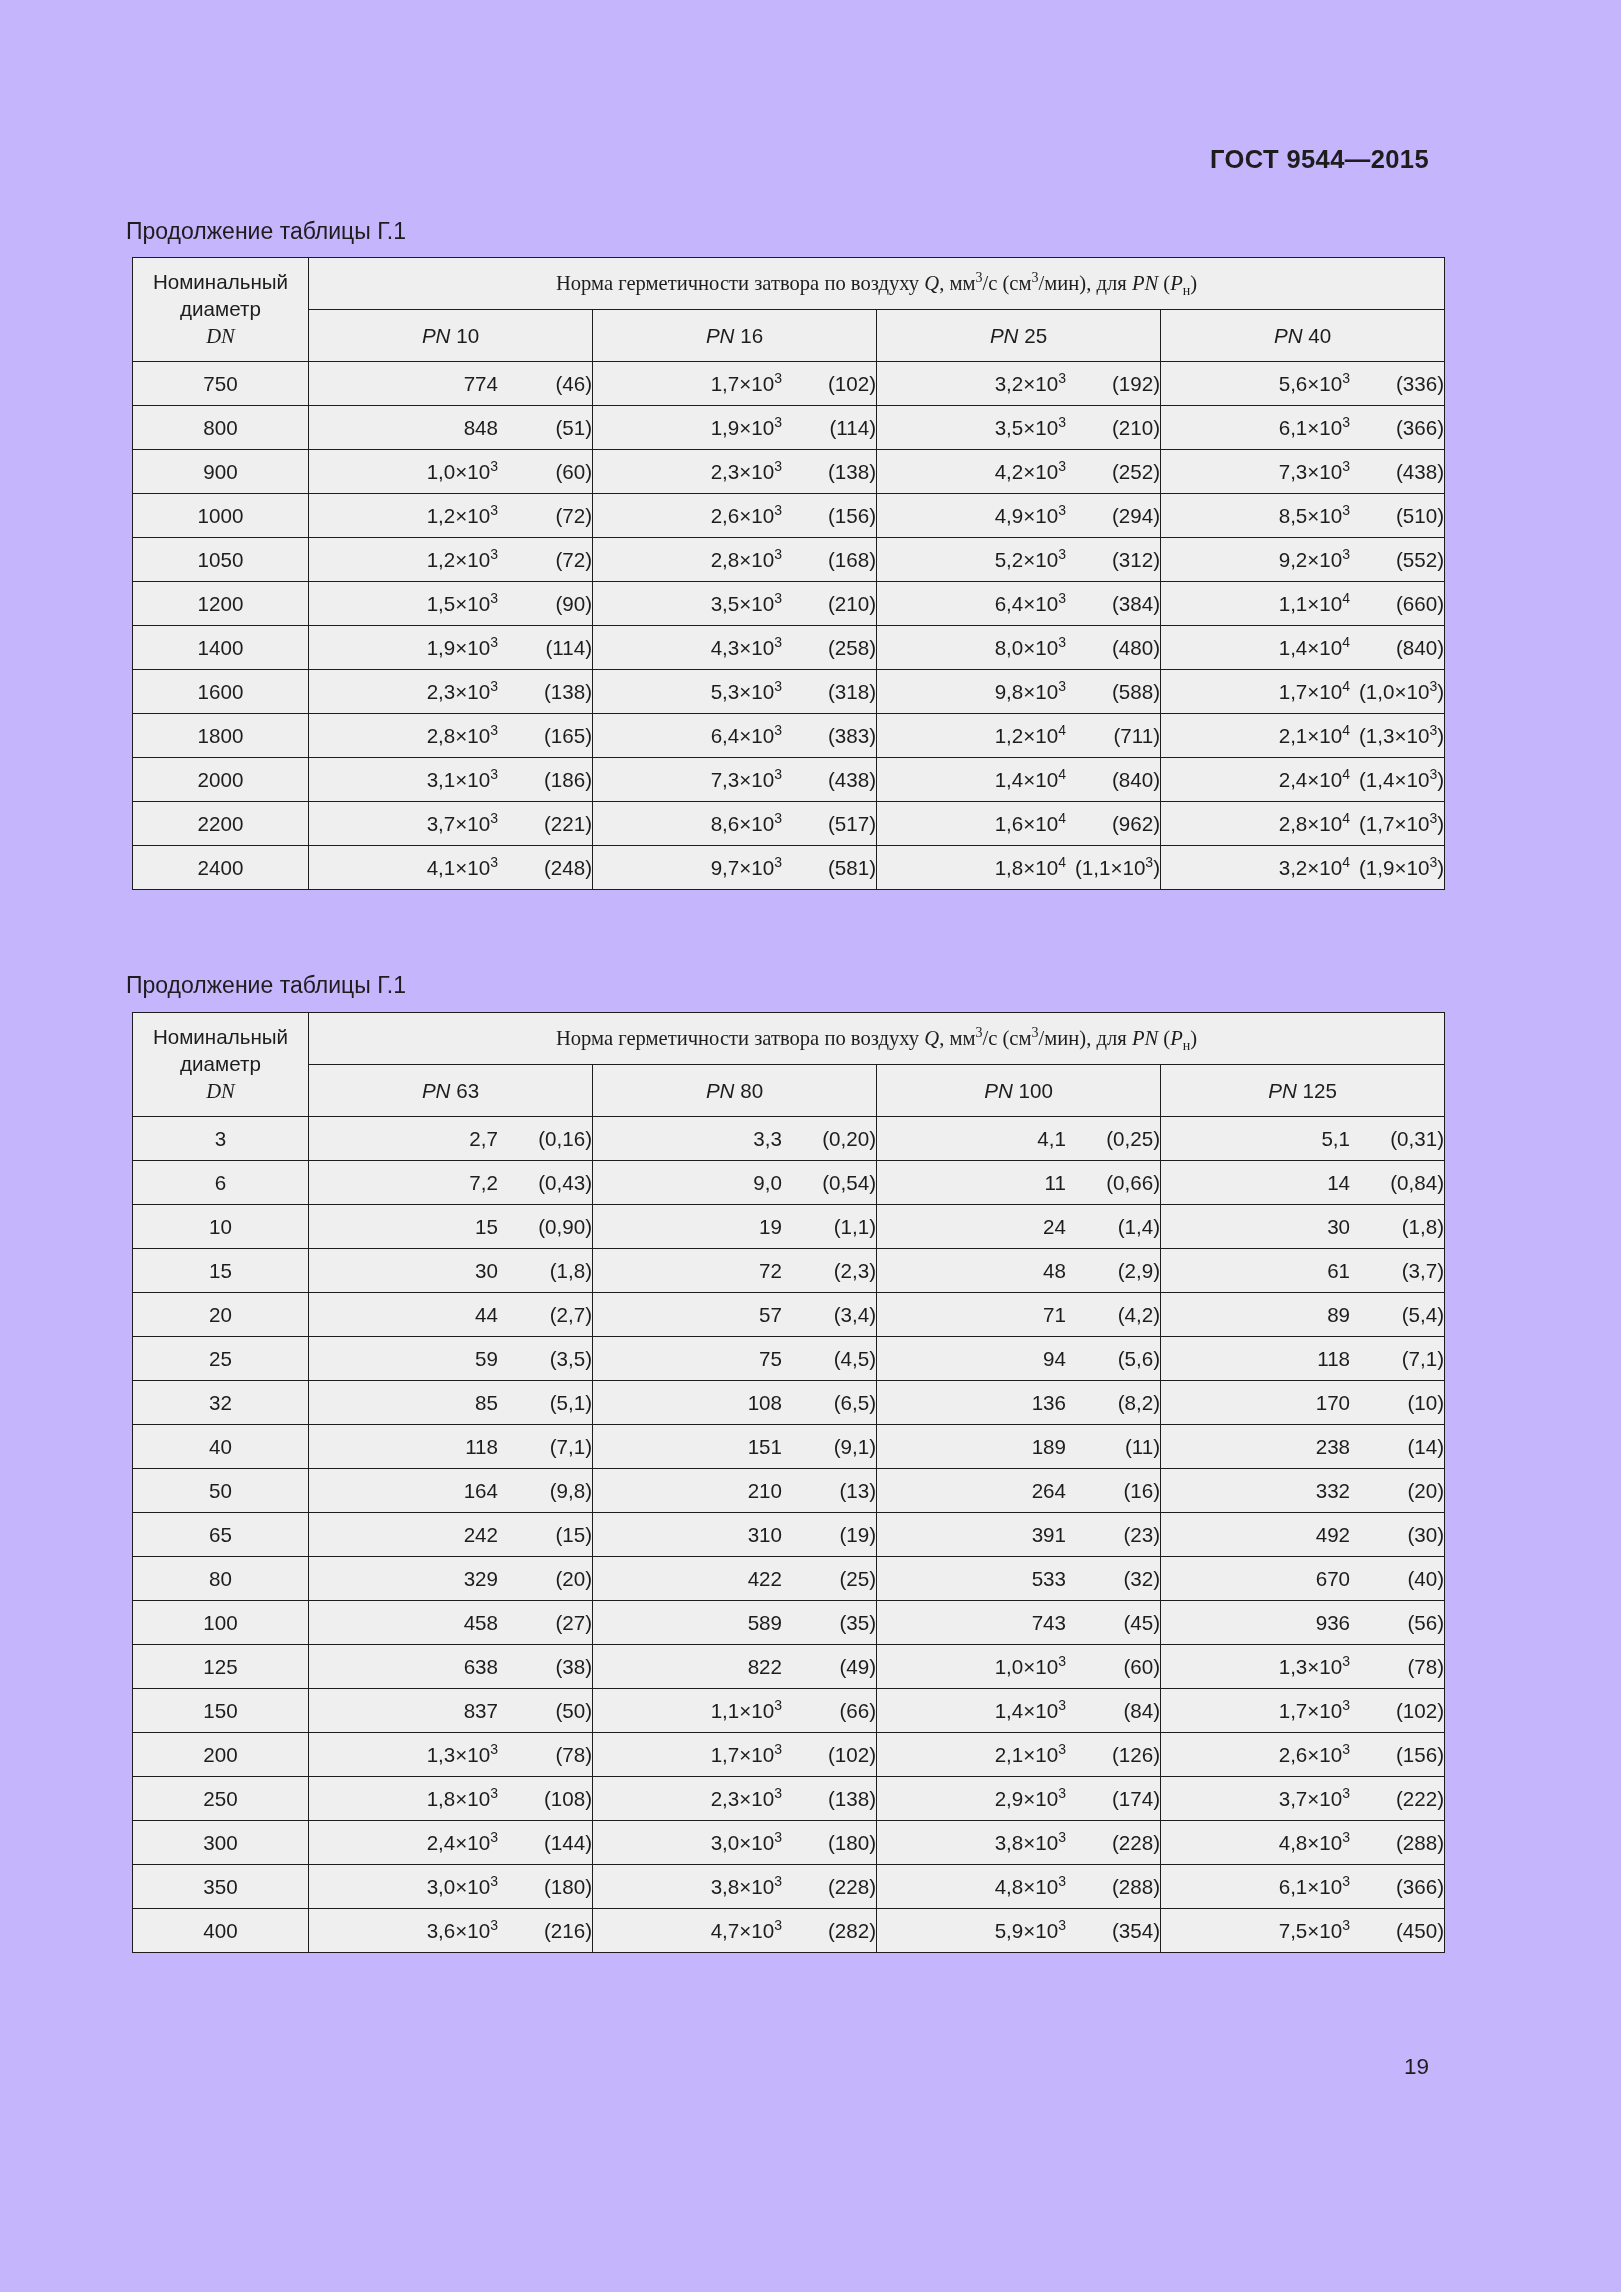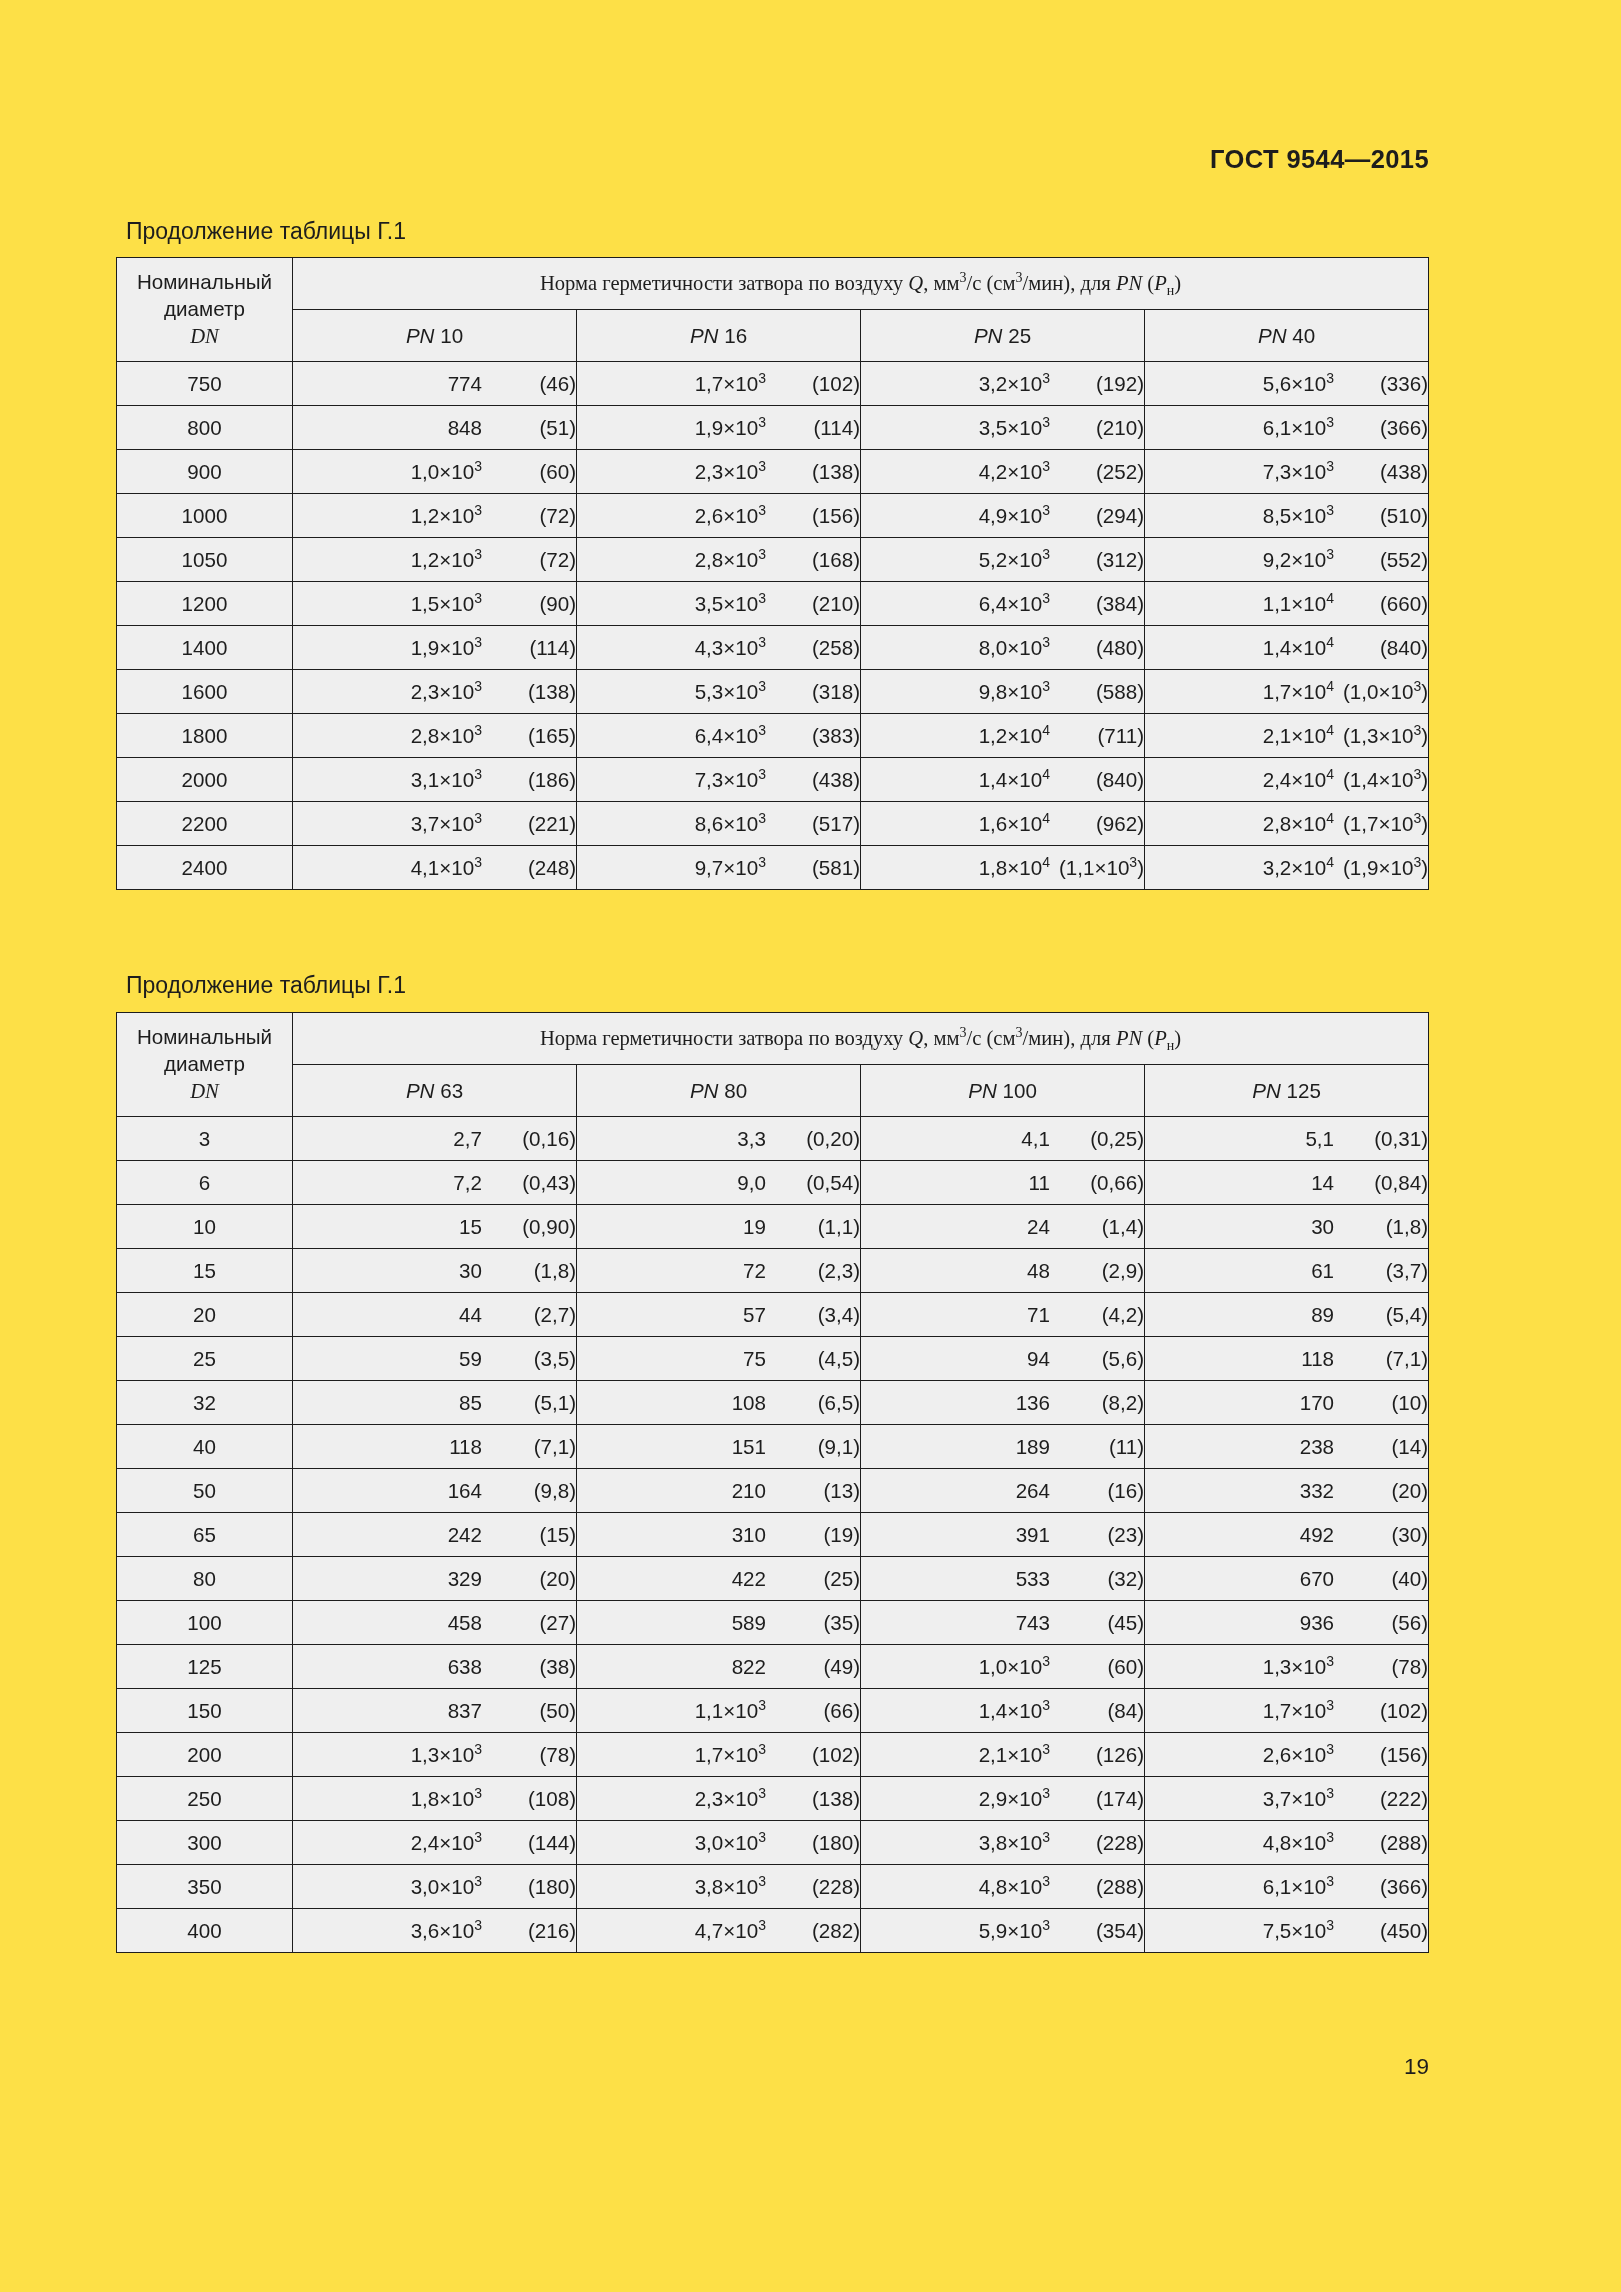--- a/index.html
+++ b/index.html
@@ -11,21 +11,21 @@
     width: 1621px;
     height: 2293px;
     position: relative;
     font-family: "Liberation Sans", sans-serif;
     color: #1d1d1d;
     overflow: hidden;
   }
   .page {
     position: absolute;
     inset: 0;
-    background: #fde047;
+    background: #c4b5fd;
   }
   .doc-header {
     position: absolute;
     top: 145px;
     right: 192px;
     font-size: 25.5px;
     font-weight: bold;
     letter-spacing: 0.4px;
     white-space: nowrap;
   }
@@ -33,21 +33,21 @@
     position: absolute;
     left: 126px;
     font-size: 23px;
     white-space: nowrap;
   }
   #cap1 { top: 218px; }
   #cap2 { top: 972px; }
 
   table.gost {
     position: absolute;
-    left: 116px;
+    left: 132px;
     width: 1313px;
     border-collapse: collapse;
     table-layout: fixed;
     font-size: 20.6px;
     background: #efefef;
   }
   #tbl1 { top: 257px; }
   #tbl2 { top: 1012px; }
 
   table.gost td, table.gost th {

